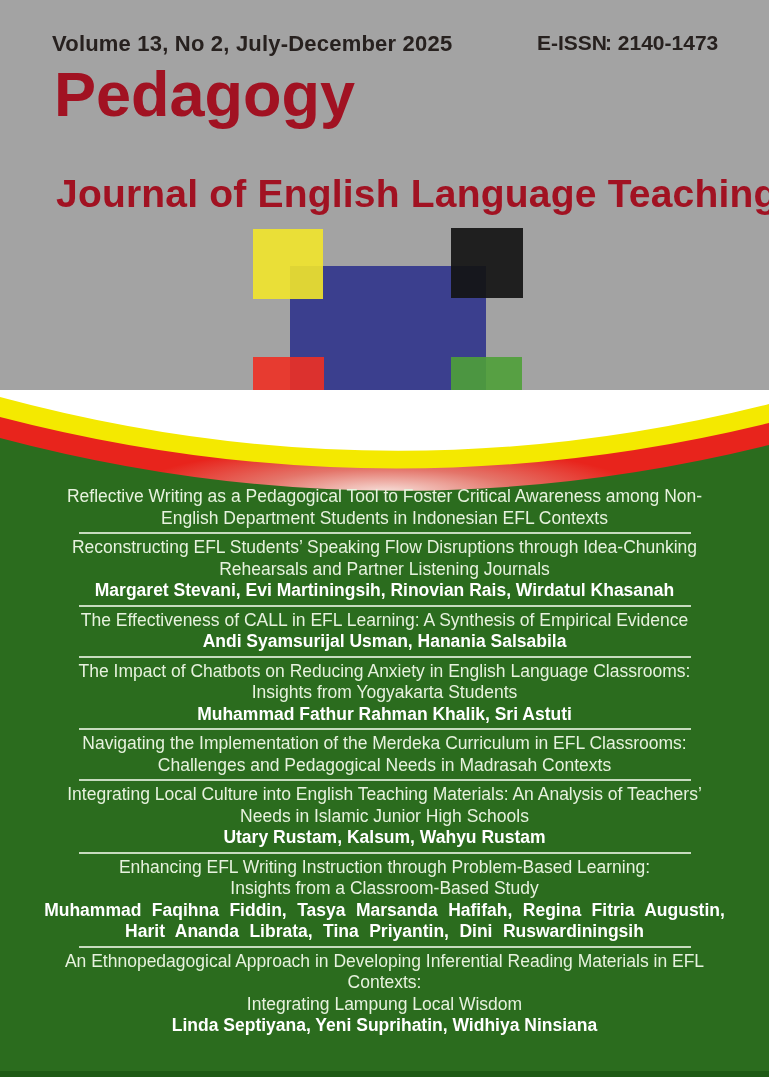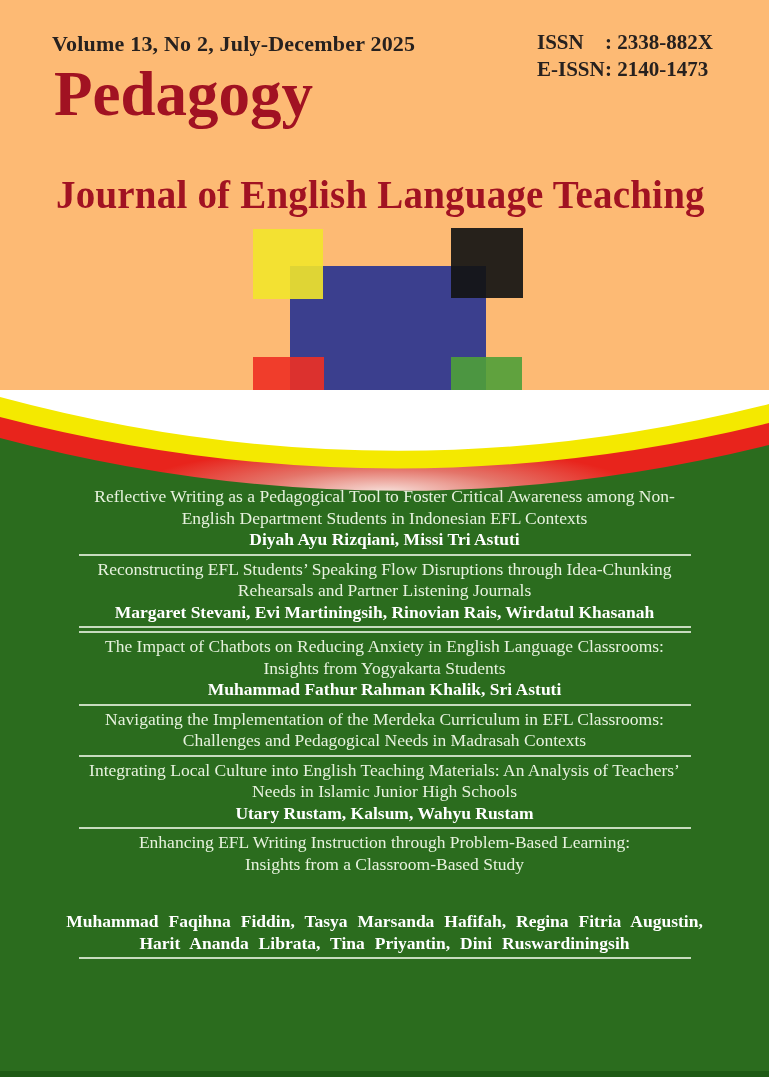--- a/index.html
+++ b/index.html
@@ -17,23 +17,23 @@
     --title-ink:#E7F2DE;
     --author-ink:#FFFFFF;
     --divider-ink:#D8E8D0;
   }
   *{box-sizing:border-box;margin:0;padding:0;}
   html,body{background:#888;}
   .page{
     position:relative;
     width:769px;height:1077px;
     margin:0 auto;
-    background:#fdba74;
+    background:#a3a3a3;
     overflow:hidden;
-    font-family:Liberation Serif, serif;
+    font-family:Liberation Sans, sans-serif;
     padding-left:28px;
   }
   
   .volume{
     position:absolute;left:52px;top:31px;
     font-size:22px;font-weight:bold;color:var(--header-ink);
     letter-spacing:0.2px;white-space:nowrap;
   }
   .issn-block{
     position:absolute;left:537px;top:29px;
@@ -78,37 +78,34 @@
   .title{
     font-size:17.5px;line-height:21.5px;
     color:var(--title-ink);
     white-space:pre-line;
   }
   .authors{
     font-size:17.5px;line-height:21.5px;font-weight:bold;
     color:var(--author-ink);
     white-space:pre-line;
   }
-  .authors.spread{word-spacing:0.32em;margin-top:36px;}
+  .authors.spread{word-spacing:0.32em;}
   .divider{
     width:612px;height:2px;margin:3px auto 3px auto;
     background:var(--divider-ink);opacity:0.9;
   }
 </style>
 </head>
 <body>
 
 <div class="page">
 
   <div class="volume">Volume 13, No 2, July-December 2025</div>
 
   <div class="issn-block">
-    <div class="issn-row">
-      <span class="issn-label">ISSN</span><span class="issn-value">: 2338-882X</span>
-    </div>
     <div class="issn-row">
       <span class="issn-label">E-ISSN</span><span class="issn-value">: 2140-1473</span>
     </div>
   </div>
 
   <h1 class="brand">Pedagogy</h1>
   <h2 class="brand-sub">Journal of English Language Teaching</h2>
 
   <div class="logo">
     <div class="sq sq-blue"></div>
@@ -131,31 +128,34 @@
       <path d="M0,0 H769 V55 Q385,150 0,48 Z" fill="url(#redGlow)"></path>
       <path d="M0,0 H769 V33 Q385,127 0,27 Z" style="fill:var(--band-yellow,#F4E900)"></path>
       <path d="M0,0 H769 V14 Q385,111 0,7 Z" fill="#FFFFFF"></path>
     </svg>
 
     <div class="articles">
 
       <article class="entry">
         <div class="title">Reflective Writing as a Pedagogical Tool to Foster Critical Awareness among Non-
 English Department Students in Indonesian EFL Contexts</div>
-        <div class="authors">Diyah Ayu Rizqiani, Missi Tri Astuti</div>
       </article>
       <div class="divider"></div>
 
       <article class="entry">
         <div class="title">Reconstructing EFL Students’ Speaking Flow Disruptions through Idea-Chunking
 Rehearsals and Partner Listening Journals</div>
         <div class="authors">Margaret Stevani, Evi Martiningsih, Rinovian Rais, Wirdatul Khasanah</div>
       </article>
       <div class="divider"></div>
 
+      <article class="entry">
+        <div class="title">The Effectiveness of CALL in EFL Learning: A Synthesis of Empirical Evidence</div>
+        <div class="authors">Andi Syamsurijal Usman, Hanania Salsabila</div>
+      </article>
       <div class="divider"></div>
 
       <article class="entry">
         <div class="title">The Impact of Chatbots on Reducing Anxiety in English Language Classrooms:
 Insights from Yogyakarta Students</div>
         <div class="authors">Muhammad Fathur Rahman Khalik, Sri Astuti</div>
       </article>
       <div class="divider"></div>
 
       <article class="entry">
@@ -172,19 +172,24 @@
       <div class="divider"></div>
 
       <article class="entry">
         <div class="title">Enhancing EFL Writing Instruction through Problem-Based Learning:
 Insights from a Classroom-Based Study</div>
         <div class="authors spread">Muhammad Faqihna Fiddin, Tasya Marsanda Hafifah, Regina Fitria Augustin,
 Harit Ananda Librata, Tina Priyantin, Dini Ruswardiningsih</div>
       </article>
       <div class="divider"></div>
 
+      <article class="entry">
+        <div class="title">An Ethnopedagogical Approach in Developing Inferential Reading Materials in EFL Contexts:
+Integrating Lampung Local Wisdom</div>
+        <div class="authors">Linda Septiyana, Yeni Suprihatin, Widhiya Ninsiana</div>
+      </article>
 
     </div>
 
     <div class="bottom-strip"></div>
   </section>
 
 </div>
 
 </body></html>

